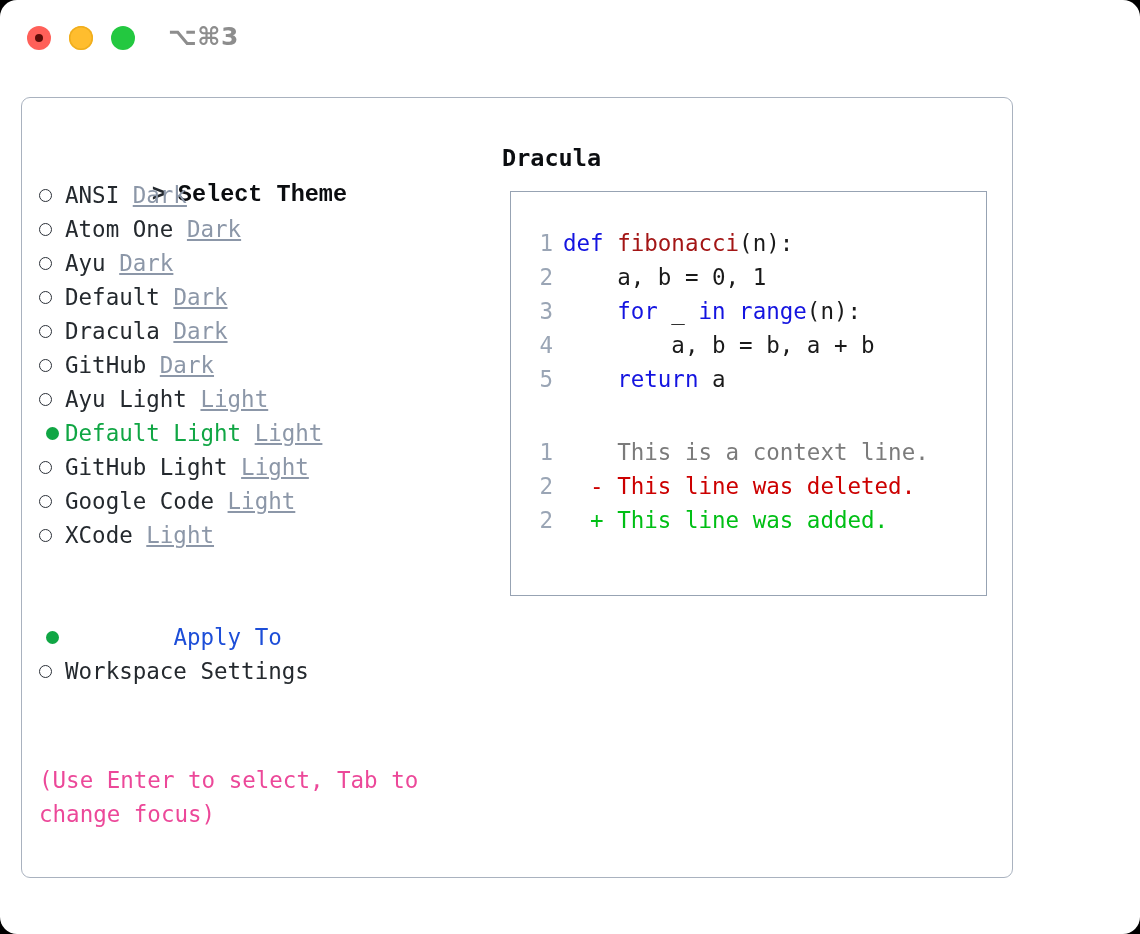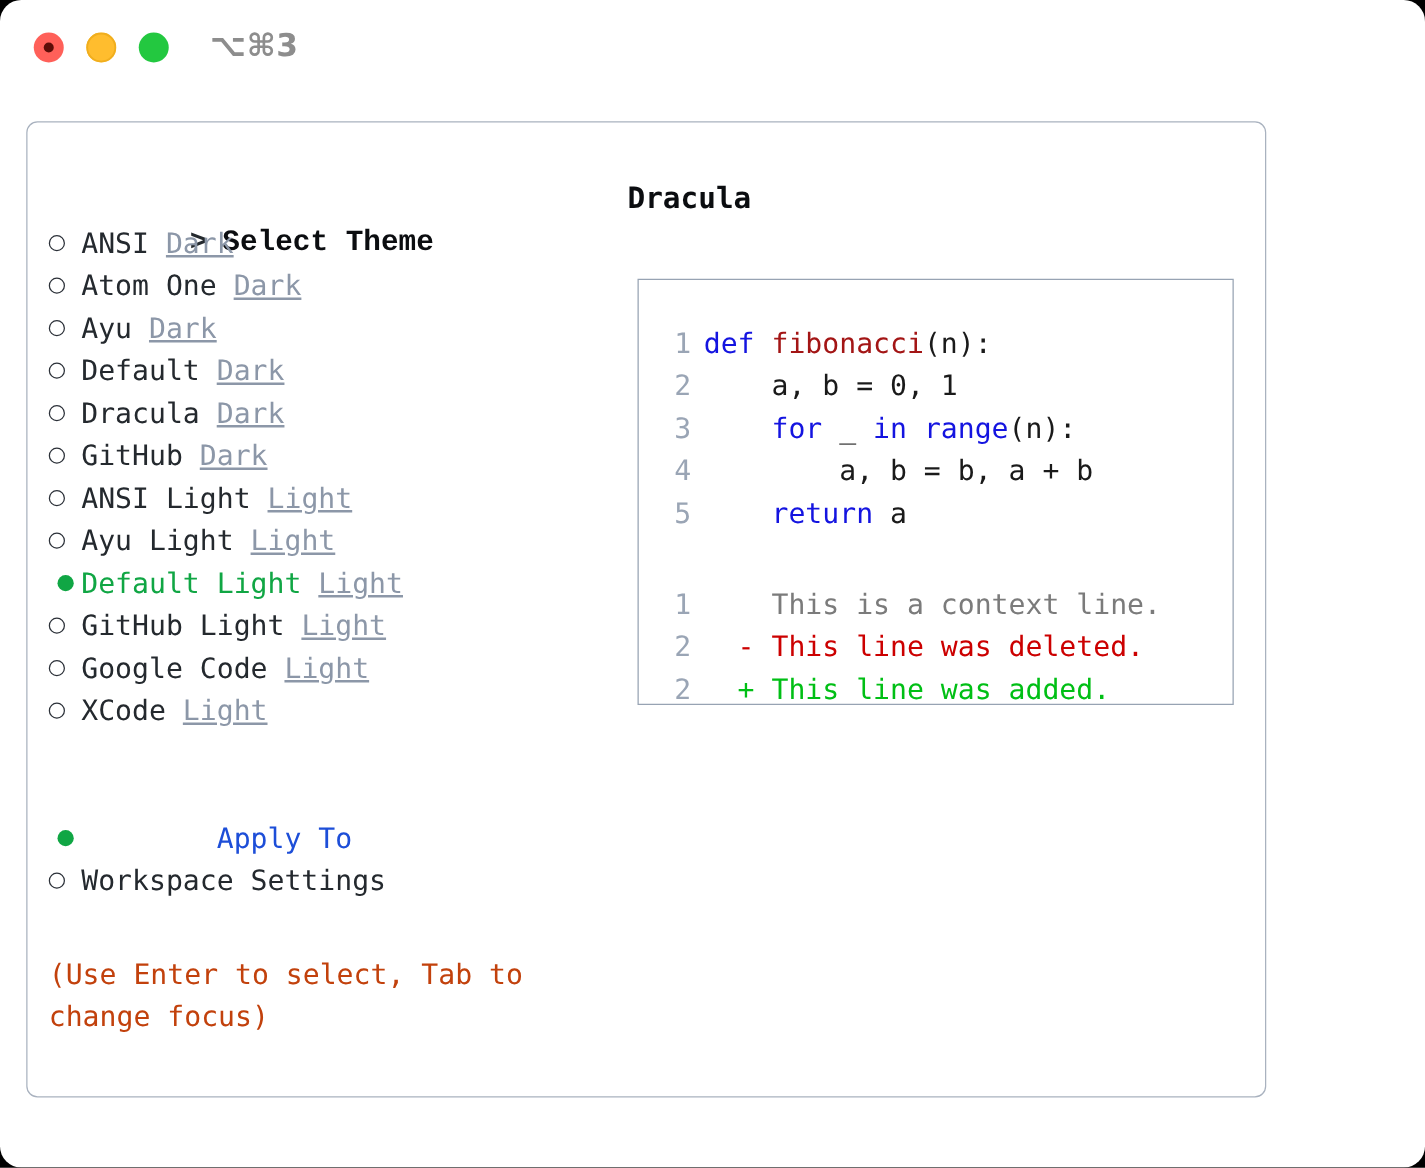--- a/index.html
+++ b/index.html
@@ -133,39 +133,39 @@
     color: #1d4ed8;
     white-space: pre;
   }
   #hint {
     position: absolute;
     left: 17px;
     top: 665px;
     width: 410px;
     font-size: 22.5px;
     line-height: 34px;
-    color: #c2410c;
+    color: #ec4899;
     white-space: pre-wrap;
   }
 
   
   #preview-title {
     position: absolute;
     left: 480px;
     top: 46px;
     font-size: 23.5px;
     font-weight: bold;
     color: #0b0d10;
   }
   #preview-box {
     position: absolute;
     left: 488px;
-    top: 125px;
+    top: 93px;
     width: 477px;
-    height: 341px;
+    height: 405px;
     border: 1.8px solid #97a3b3;
     box-sizing: border-box;
     background: #ffffff;
   }
   .code-block {
     position: absolute;
     left: 18px;
     top: 34px;
     font-size: 22.5px;
     line-height: 34px;
@@ -214,21 +214,20 @@
         <span class="marker">&gt;</span><span>Select Theme</span>
       </div>
 
       <div id="theme-rows">
           <div class="row"><span class="marker"><span class="dot-empty"></span></span><span class="label">ANSI </span><span class="kind">Dark</span></div>
           <div class="row"><span class="marker"><span class="dot-empty"></span></span><span class="label">Atom One </span><span class="kind">Dark</span></div>
           <div class="row"><span class="marker"><span class="dot-empty"></span></span><span class="label">Ayu </span><span class="kind">Dark</span></div>
           <div class="row"><span class="marker"><span class="dot-empty"></span></span><span class="label">Default </span><span class="kind">Dark</span></div>
           <div class="row"><span class="marker"><span class="dot-empty"></span></span><span class="label">Dracula </span><span class="kind">Dark</span></div>
           <div class="row"><span class="marker"><span class="dot-empty"></span></span><span class="label">GitHub </span><span class="kind">Dark</span></div>
-          <div class="row"><span class="marker"><span class="dot-empty"></span></span><span class="label">ANSI Light </span><span class="kind">Light</span></div>
           <div class="row"><span class="marker"><span class="dot-empty"></span></span><span class="label">Ayu Light </span><span class="kind">Light</span></div>
           <div class="row selected"><span class="marker"><span class="dot-filled"></span></span><span class="label">Default Light </span><span class="kind">Light</span></div>
           <div class="row"><span class="marker"><span class="dot-empty"></span></span><span class="label">GitHub Light </span><span class="kind">Light</span></div>
           <div class="row"><span class="marker"><span class="dot-empty"></span></span><span class="label">Google Code </span><span class="kind">Light</span></div>
           <div class="row"><span class="marker"><span class="dot-empty"></span></span><span class="label">XCode </span><span class="kind">Light</span></div>
         </div>
 
       <div class="spacer-row"></div>
 
       <div class="row">

